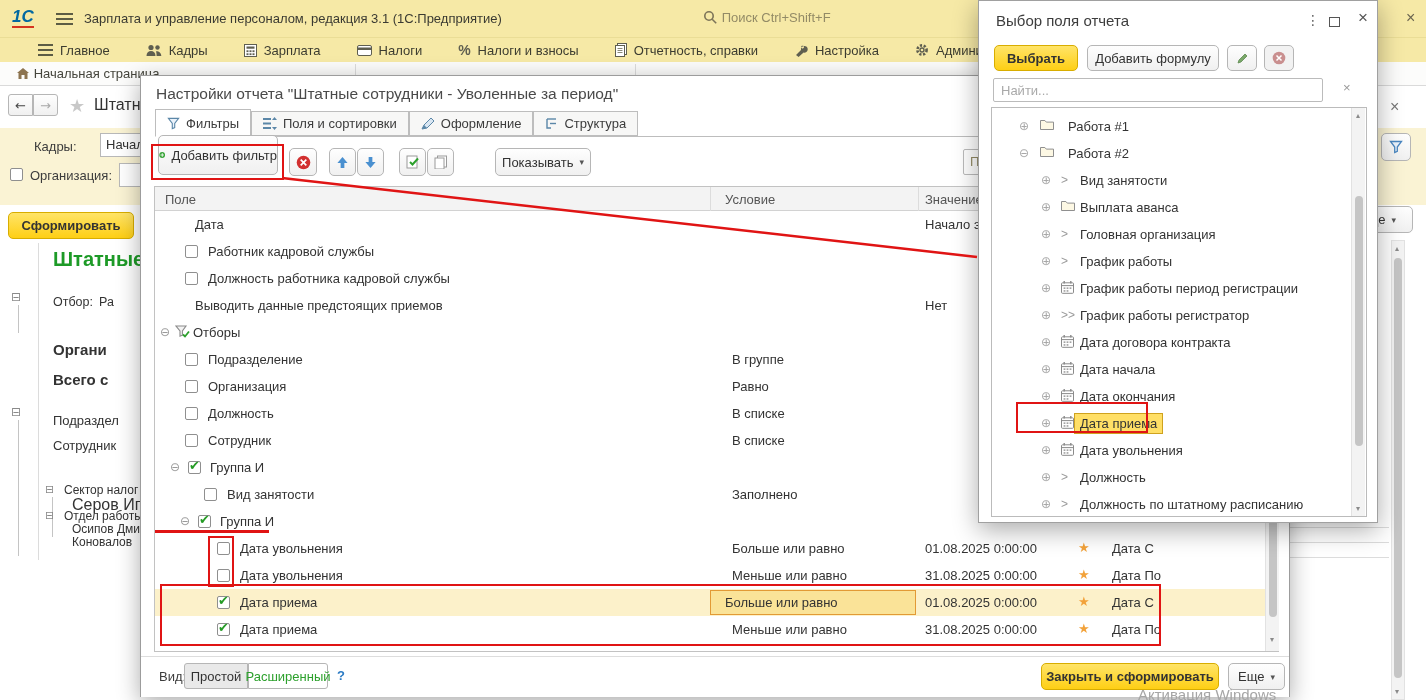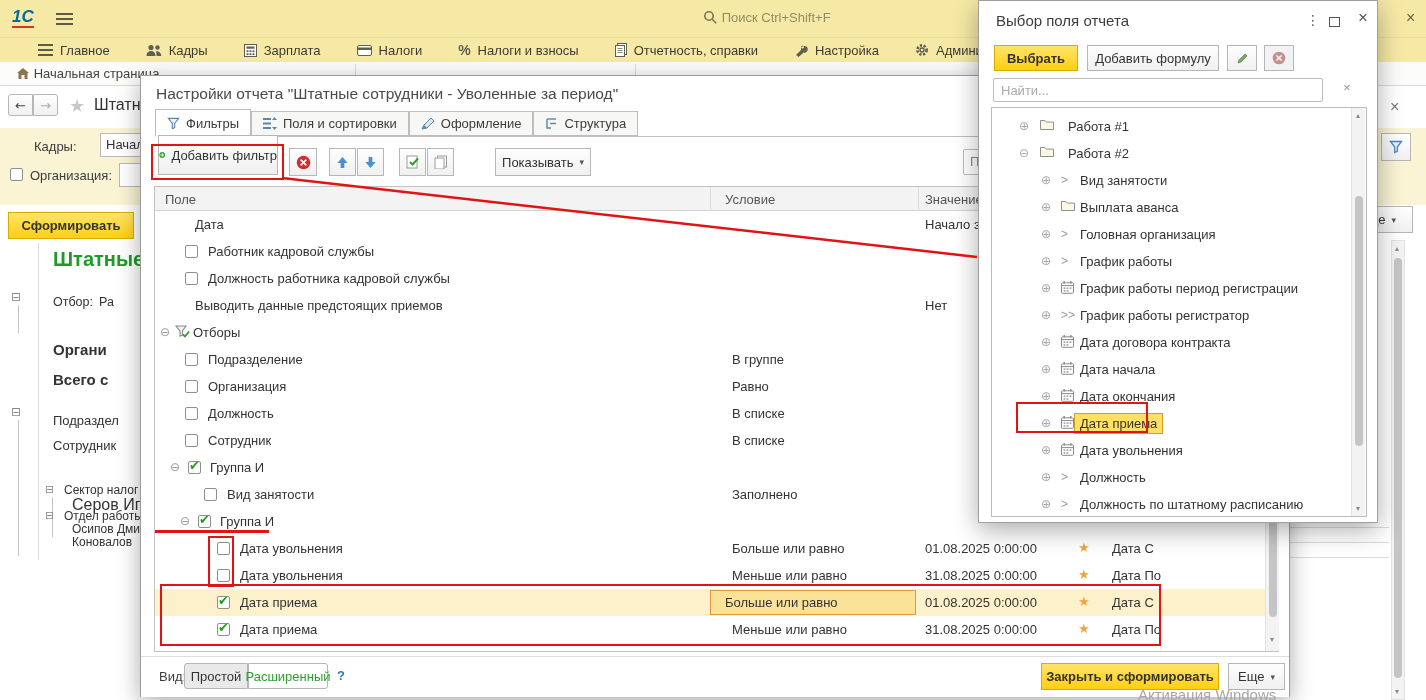--- a/index.html
+++ b/index.html
@@ -11,21 +11,21 @@
   .ybar{background:#f6e9a6}
   
   .titlebar{left:0;top:0;width:1426px;height:38px;border-bottom:1px solid #eadd96}
   .menubar{left:0;top:38px;width:1426px;height:24px;display:flex;align-items:center;gap:36px;padding-left:38px}
   .mitem{display:inline-flex;align-items:center;gap:7px;color:#3c3c30;cursor:pointer;white-space:nowrap}
   .tabrow{left:0;top:62px;width:1426px;height:24px;background:#fcfcfb;border-bottom:1px solid #dadada}
   .logo{left:12px;top:7px;font-weight:700;font-style:italic;font-size:17px;color:#0369a1;border-bottom:2px solid #d6341f;line-height:19px}
   .hamb{left:56px;top:13px;width:17px;height:12px;border-top:2px solid #5c5c44;border-bottom:2px solid #5c5c44;cursor:pointer}
   .hamb::after{content:"";position:absolute;left:0;top:3px;width:17px;height:2px;background:#5c5c44}
   
-  .btn{position:absolute;display:flex;align-items:center;justify-content:center;gap:6px;background:linear-gradient(#fefefe,#f0f0f0);border:1px solid #b6b6b6;border-radius:0;font-size:13px;color:#333;cursor:pointer;white-space:nowrap}
+  .btn{position:absolute;display:flex;align-items:center;justify-content:center;gap:6px;background:linear-gradient(#fefefe,#f0f0f0);border:1px solid #b6b6b6;border-radius:5px;font-size:13px;color:#333;cursor:pointer;white-space:nowrap}
   .btn-y{background:linear-gradient(#ffe468,#fecf15);border-color:#d8ad00;font-weight:700}
   .caret{font-family:"DejaVu Sans",sans-serif;font-size:9px;color:#555}
   
   .cb{position:absolute;width:13px;height:13px;border:1px solid #8f8f8f;border-radius:2px;background:#fff;top:7px;cursor:pointer}
   .cb.on::after{content:"✔";position:absolute;left:0;top:-4px;font-size:13px;color:#259b25;font-family:"DejaVu Sans",sans-serif}
   
   .dialog{left:140px;top:75px;width:1150px;height:622px;background:#fff;border:1px solid #9c9c9c;box-shadow:0 6px 22px rgba(0,0,0,.33);z-index:10}
   .dtitle{position:absolute;left:15px;top:9px;font-size:15.5px;color:#4a4a4a;white-space:nowrap}
   .dtabs{position:absolute;left:14px;top:33px;width:1120px;height:28px;border-bottom:1px solid #bdbdbd;display:flex;align-items:flex-end}
   .dtab{display:flex;align-items:center;gap:6px;height:25px;padding:0 11px;border:1px solid #bdbdbd;background:#f7f7f6;cursor:pointer;white-space:nowrap;color:#3c3c3c}
@@ -67,20 +67,21 @@
   .ph{color:#938b66}
 </style>
 </head>
 <body>
 
 <div class="stage">
 
   <div class="abs ybar titlebar">
     <span class="abs logo">1С</span>
     <span class="abs hamb"></span>
+    <span class="abs nw" style="left:84px;top:11px;color:#3a3a32">Зарплата и управление персоналом, редакция 3.1 (1С:Предприятие)</span>
     <span class="abs" style="left:703px;top:10px">
       <svg width="15" height="15" viewBox="0 0 15 15" style="vertical-align:-3px">
           <circle cx="6" cy="6" r="4.2" fill="none" stroke="#7c7458" stroke-width="1.6"></circle>
           <line x1="9.2" y1="9.2" x2="13.2" y2="13.2" stroke="#7c7458" stroke-width="1.6"></line>
         </svg>
       <span class="ph">Поиск Ctrl+Shift+F</span>
     </span>
     <span class="abs" style="left:1406px;top:9px;font-size:16px;color:#6b6550;cursor:pointer">×</span>
   </div>
 

